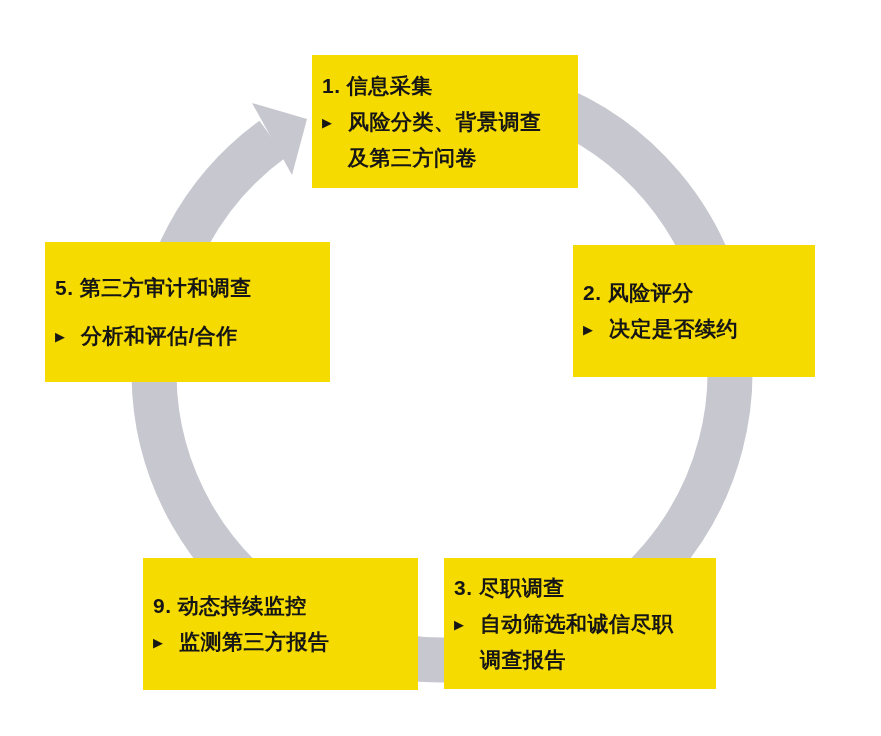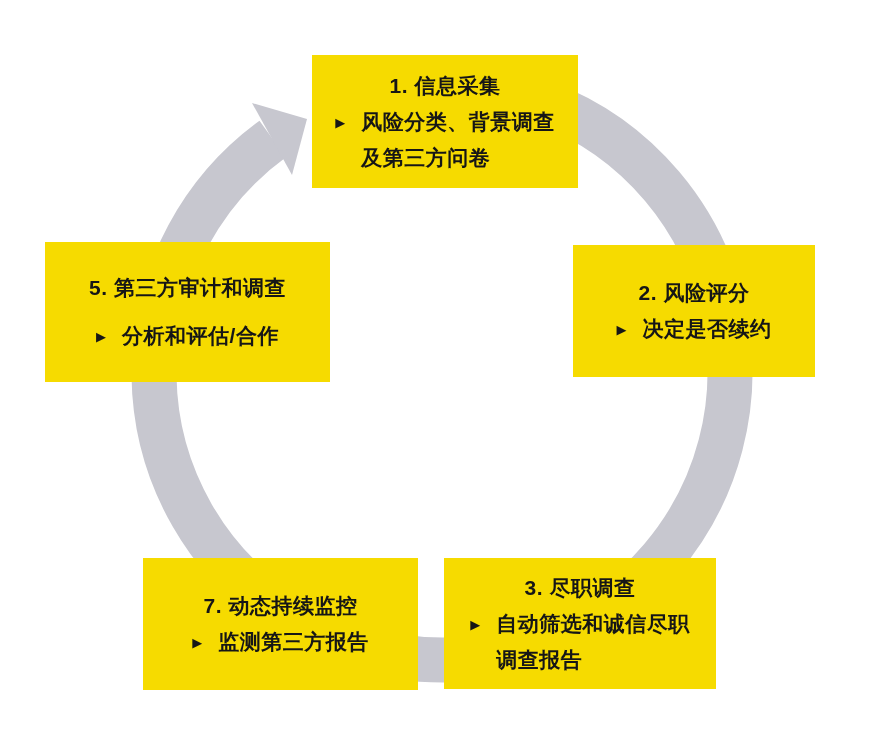--- a/index.html
+++ b/index.html
@@ -28,21 +28,20 @@
     color: #161616;
     display: flex;
     flex-direction: column;
     justify-content: center;
     padding: 0 10px 0 10px;
     box-sizing: border-box;
     font-weight: bold;
     font-size: 21px;
     line-height: 36px;
     letter-spacing: 0.5px;
-    align-items: center;
   }
   .step-title {
     white-space: nowrap;
   }
   .step-detail {
     display: flex;
     align-items: flex-start;
   }
   .bullet {
     flex: 0 0 26px;
@@ -93,21 +92,21 @@
   <div class="step-box" id="box3">
     <div class="step-title">3. 尽职调查</div>
     <div class="step-detail">
       <span class="bullet">▶</span>
       <span class="detail-text">自动筛选和诚信尽职
 调查报告</span>
     </div>
   </div>
 
   <div class="step-box" id="box4">
-    <div class="step-title">7. 动态持续监控</div>
+    <div class="step-title">9. 动态持续监控</div>
     <div class="step-detail">
       <span class="bullet">▶</span>
       <span class="detail-text">监测第三方报告</span>
     </div>
   </div>
 
   <div class="step-box" id="box5">
     <div class="step-title">5. 第三方审计和调查</div>
     <div class="step-detail">
       <span class="bullet">▶</span>

